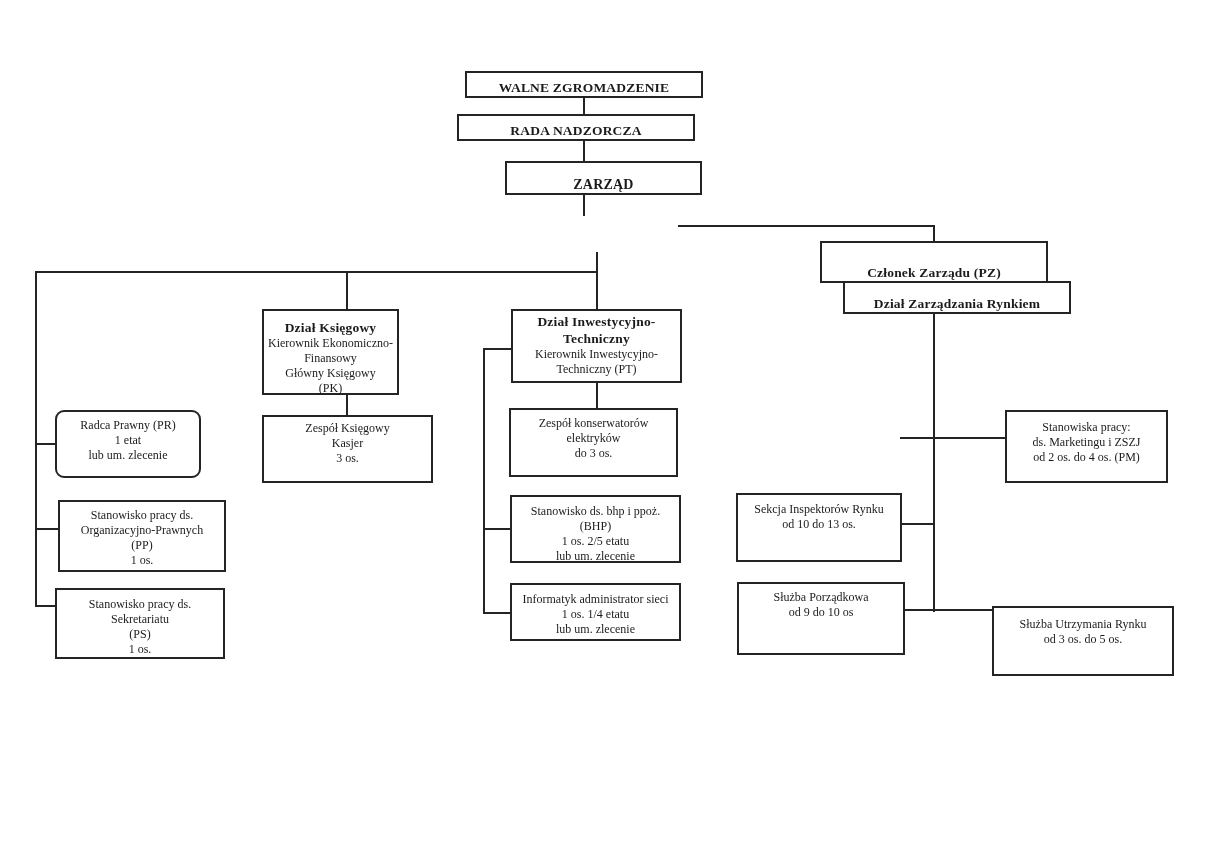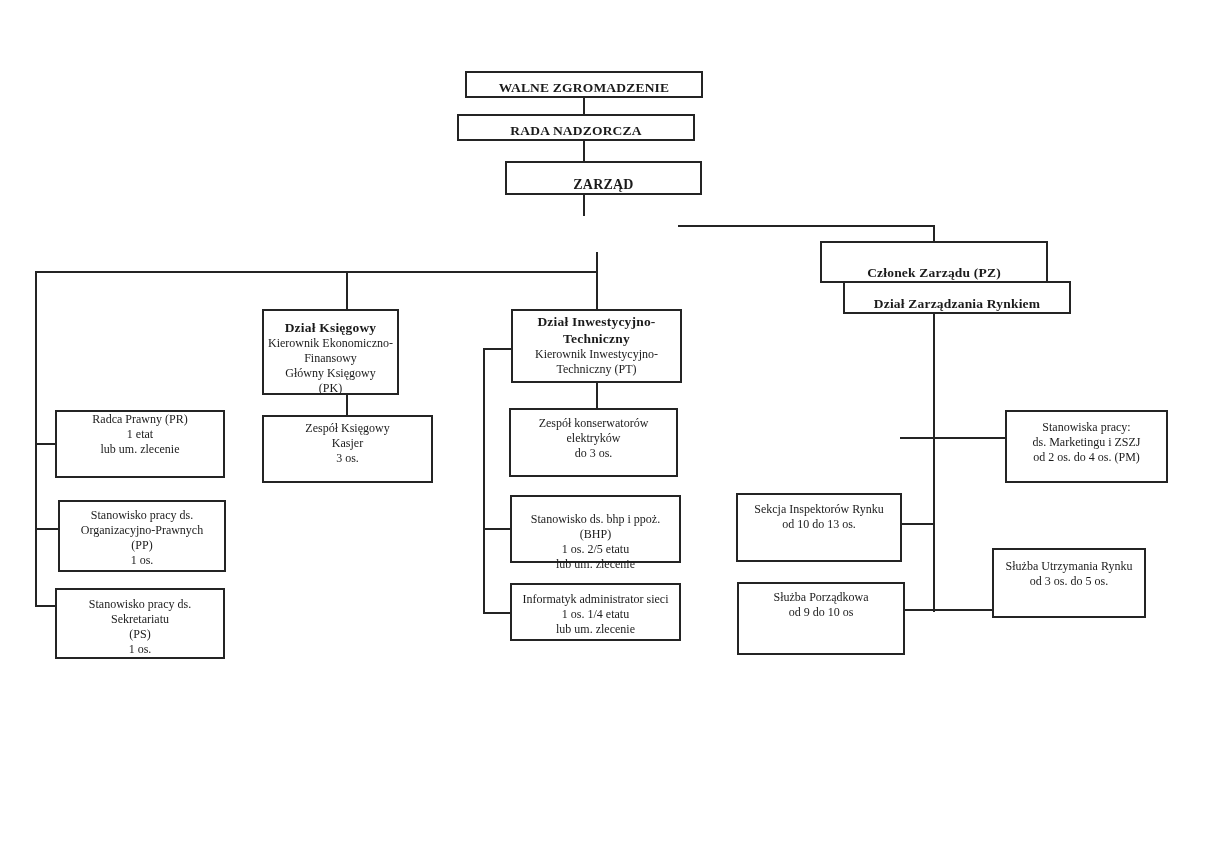--- a/index.html
+++ b/index.html
@@ -46,30 +46,30 @@
   #n-zarzad     {left:505px;top:161px;width:197px;height:34px;}
   #n-zarzad .hd {font-size:14px;}
   #n-prezes     {left:483px;top:214px;width:196px;height:40px;}
   #n-prezes .hd {font-size:13px;}
   #n-czlonek    {left:820px;top:241px;width:228px;height:42px;}
   #n-rynkiem    {left:820px;top:281px;width:228px;height:33px;margin-left:23px;}
   #n-ksiegowy   {left:262px;top:309px;width:137px;height:86px;padding-top:8px;}
   #n-zespol     {left:262px;top:415px;width:171px;height:68px;padding-top:4px;}
   #n-inwest     {left:511px;top:309px;width:171px;height:74px;padding-top:2px;}
   #n-konserw    {left:509px;top:408px;width:169px;height:69px;padding-top:6px;}
-  #n-bhp        {left:510px;top:495px;width:171px;height:68px;padding-top:15px;}
+  #n-bhp        {left:510px;top:495px;width:171px;height:68px;padding-top:7px;}
   #n-informatyk {left:510px;top:583px;width:171px;height:58px;padding-top:7px;}
-  #n-radca      {left:55px;top:410px;width:170px;height:68px;}
+  #n-radca      {left:55px;top:410px;width:146px;height:68px;padding-top:6px;border-radius:9px;}
   #n-pp         {left:58px;top:500px;width:168px;height:72px;padding-top:6px;}
   #n-ps         {left:55px;top:588px;width:170px;height:71px;padding-top:7px;}
   #n-bok        {left:736px;top:409px;width:166px;height:58px;padding-top:3px;}
   #n-sekcja     {left:736px;top:493px;width:166px;height:69px;padding-top:7px;}
   #n-porzadkowa {left:737px;top:582px;width:168px;height:73px;padding-top:6px;}
   #n-marketing  {left:1005px;top:410px;width:163px;height:73px;padding-top:8px;}
-  #n-utrzymania {left:992px;top:548px;width:154px;height:70px;padding-top:9px;}
+  #n-utrzymania {left:992px;top:606px;width:182px;height:70px;padding-top:9px;}
 </style>
 </head>
 <body>
 
 <div class="canvas">
 
   <div class="ln v" id="c-walne-rada"></div>
   <div class="ln v" id="c-rada-zarzad"></div>
   <div class="ln v" id="c-zarzad-prezes"></div>
   <div class="ln v" id="c-prezes-drop"></div>

